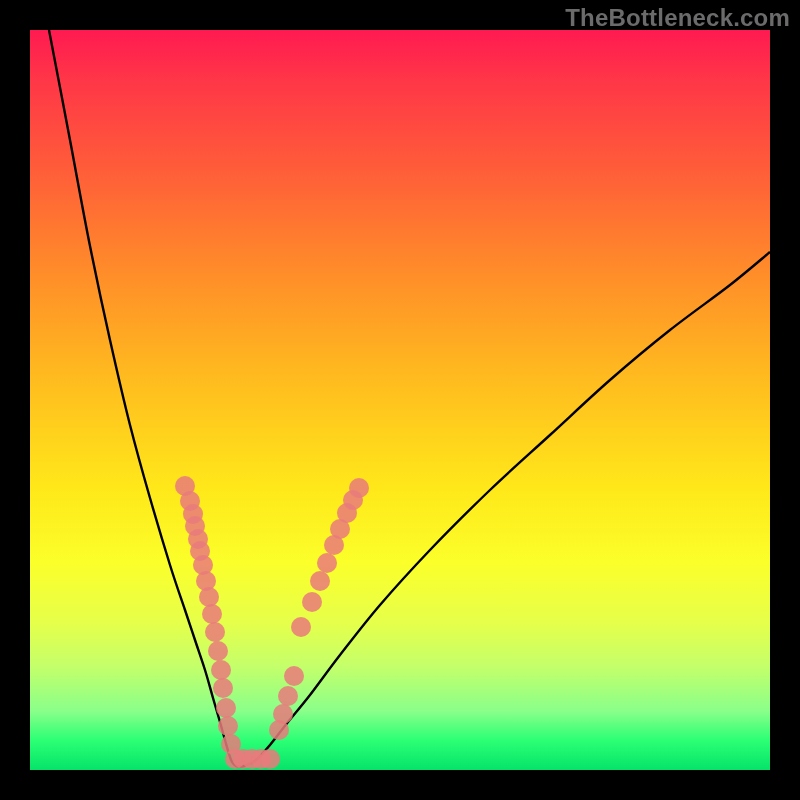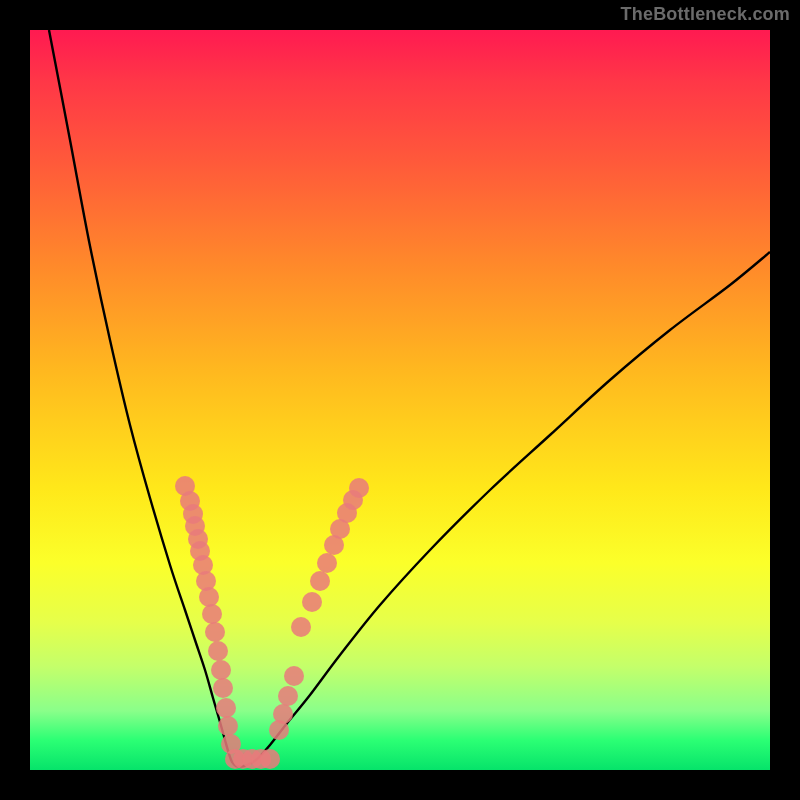--- a/index.html
+++ b/index.html
@@ -46,21 +46,21 @@
       #c4ff6a 86%,
       #8aff8a 92%,
       #2bff74 96%,
       #06e36a 100%
     );
   }
   .watermark {
     position: absolute;
     top: 4px;
     right: 10px;
-    font-size: 18px;
+    font-size: 24px;
     font-weight: 600;
     color: #6b6b6b;
     letter-spacing: 0.2px;
     user-select: none;
   }
   svg.curve {
     position: absolute;
     top: 0;
     left: 0;
   }

